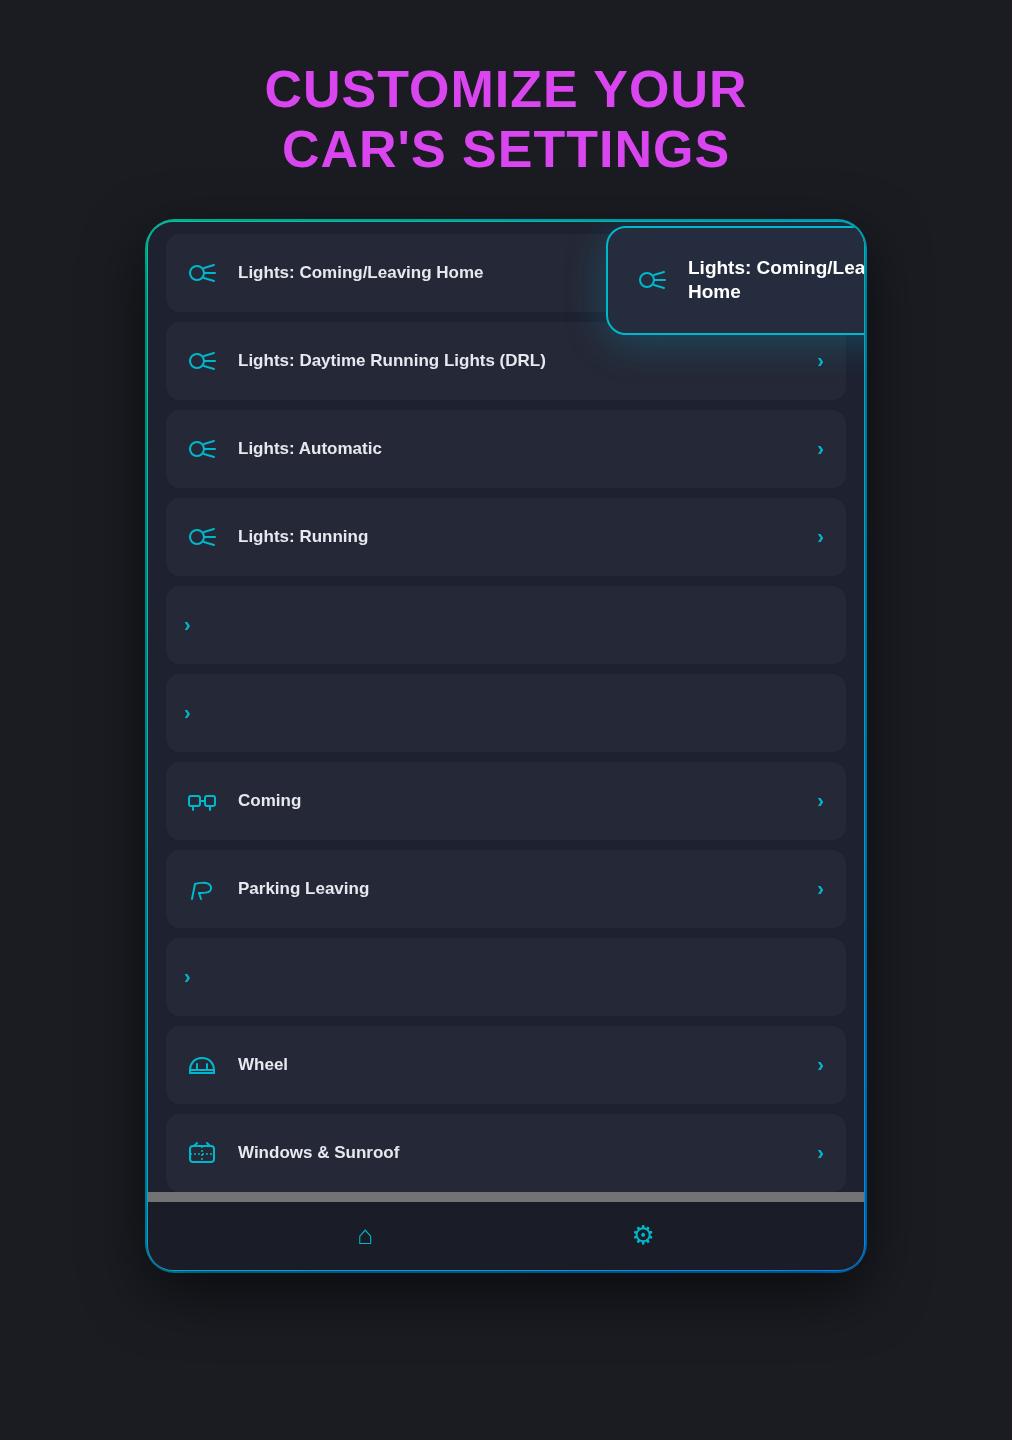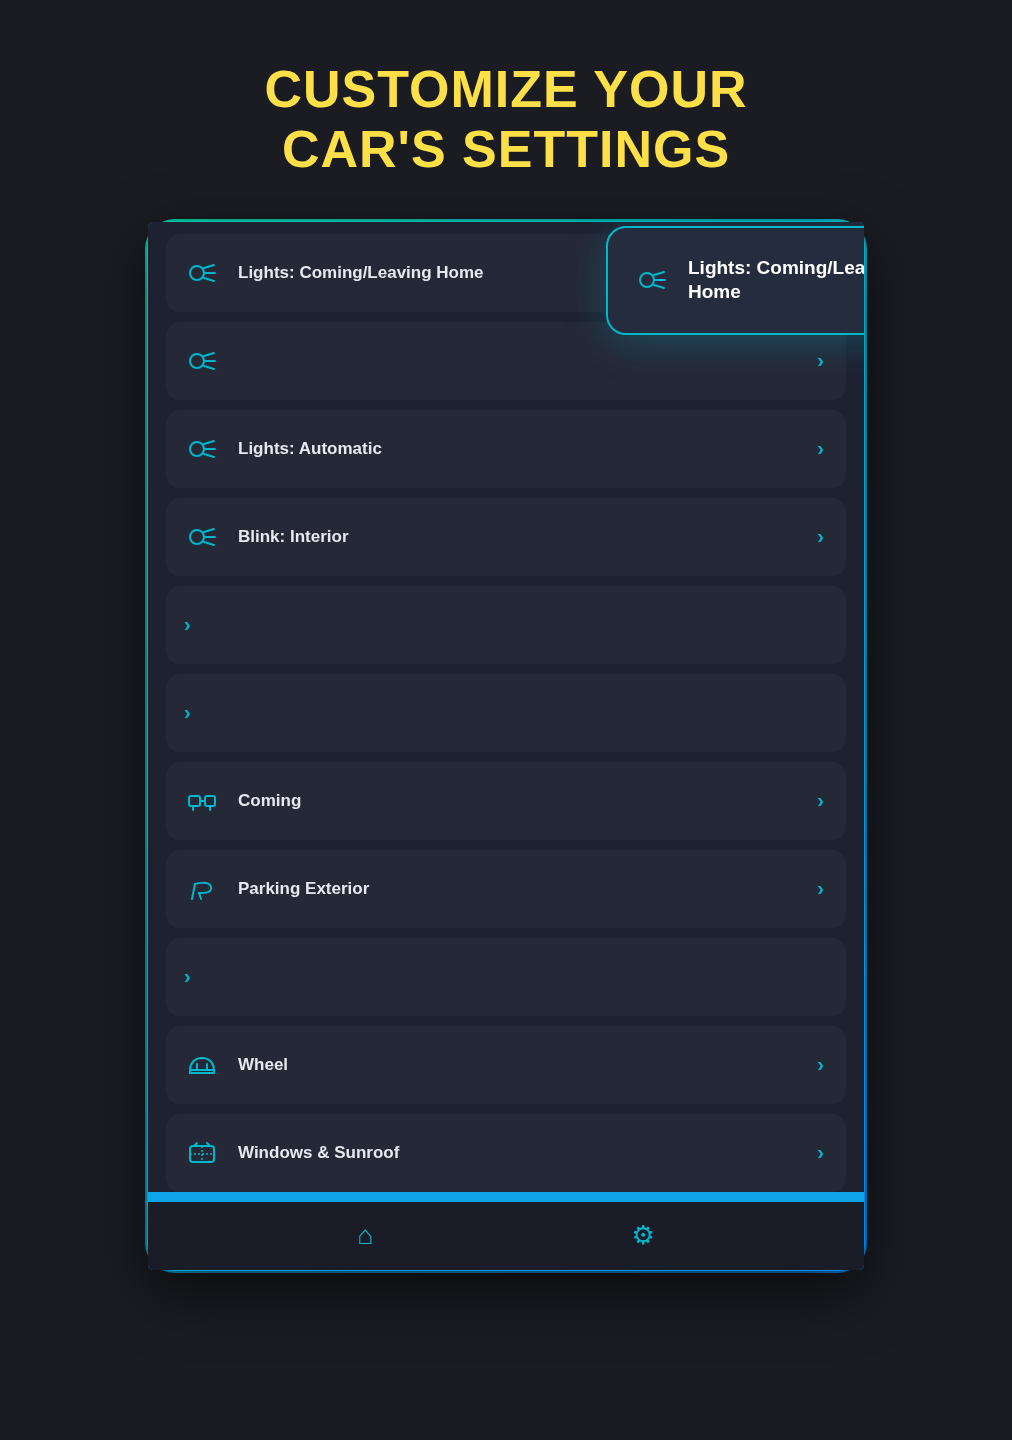--- a/index.html
+++ b/index.html
@@ -9,21 +9,21 @@
       height: 1440px;
       background: #1a1c22;
       font-family: 'Arial', sans-serif;
       overflow: hidden;
       position: relative;
     }
 
     .page-title {
       text-align: center;
       padding: 60px 20px 40px;
-      color: #fde047;
+      color: #d946ef;
       font-size: 52px;
       font-weight: 900;
       line-height: 1.15;
       letter-spacing: 1px;
       text-transform: uppercase;
     }
 
     .tablet-container {
       position: relative;
       margin: 0 auto;
@@ -39,23 +39,23 @@
 
     .tablet-border {
       position: absolute;
       inset: -3px;
       border-radius: 30px;
       background: linear-gradient(135deg, #00c8a0, #00aacc, #0088ee);
       z-index: -1;
     }
 
     .tablet-inner {
-      border-radius: 5px;
+      border-radius: 25px;
       overflow: hidden;
-      background: #0ea5e9;
+      background: #737373;
     }
 
     .list-area {
       padding: 12px 18px 0;
       background: #1e2130;
     }
 
     .list-item {
       display: flex;
       align-items: center;
@@ -200,20 +200,21 @@
       <div class="list-item">
         <div class="list-item-left">
           <div class="item-icon">
             <svg viewBox="0 0 30 30" fill="none" xmlns="http://www.w3.org/2000/svg">
               <circle cx="10" cy="15" r="7" stroke="#00b8cc" stroke-width="2" fill="none"></circle>
               <line x1="17" y1="10" x2="27" y2="7" stroke="#00b8cc" stroke-width="2" stroke-linecap="round"></line>
               <line x1="17" y1="15" x2="28" y2="15" stroke="#00b8cc" stroke-width="2" stroke-linecap="round"></line>
               <line x1="17" y1="20" x2="27" y2="23" stroke="#00b8cc" stroke-width="2" stroke-linecap="round"></line>
             </svg>
           </div>
+          <span class="item-label">Lights: Daytime Running Lights (DRL)</span>
         </div>
         <span class="chevron-icon">›</span>
       </div>
 
       <div class="list-item">
         <div class="list-item-left">
           <div class="item-icon">
             <svg viewBox="0 0 30 30" fill="none" xmlns="http://www.w3.org/2000/svg">
               <circle cx="10" cy="15" r="7" stroke="#00b8cc" stroke-width="2" fill="none"></circle>
               <line x1="17" y1="10" x2="27" y2="7" stroke="#00b8cc" stroke-width="2" stroke-linecap="round"></line>
@@ -229,21 +230,21 @@
       <div class="list-item">
         <div class="list-item-left">
           <div class="item-icon">
             <svg viewBox="0 0 30 30" fill="none" xmlns="http://www.w3.org/2000/svg">
               <circle cx="10" cy="15" r="7" stroke="#00b8cc" stroke-width="2" fill="none"></circle>
               <line x1="17" y1="10" x2="27" y2="7" stroke="#00b8cc" stroke-width="2" stroke-linecap="round"></line>
               <line x1="17" y1="15" x2="28" y2="15" stroke="#00b8cc" stroke-width="2" stroke-linecap="round"></line>
               <line x1="17" y1="20" x2="27" y2="23" stroke="#00b8cc" stroke-width="2" stroke-linecap="round"></line>
             </svg>
           </div>
-          <span class="item-label">Blink: Interior</span>
+          <span class="item-label">Lights: Running</span>
         </div>
         <span class="chevron-icon">›</span>
       </div>
 
       <div class="list-item">
         <span class="chevron-icon">›</span>
       </div>
 
       <div class="list-item">
         <span class="chevron-icon">›</span>
@@ -267,21 +268,21 @@
 
       <div class="list-item">
         <div class="list-item-left">
           <div class="item-icon">
             <svg viewBox="0 0 30 30" fill="none" xmlns="http://www.w3.org/2000/svg">
               <path d="M5 25L8 10" stroke="#00b8cc" stroke-width="2" stroke-linecap="round"></path>
               <path d="M8 10c0 0 14-4 16 3s-12 6-12 6" stroke="#00b8cc" stroke-width="2" stroke-linecap="round"></path>
               <path d="M12 19l2 6" stroke="#00b8cc" stroke-width="2" stroke-linecap="round"></path>
             </svg>
           </div>
-          <span class="item-label">Parking Exterior</span>
+          <span class="item-label">Parking Leaving</span>
         </div>
         <span class="chevron-icon">›</span>
       </div>
 
       <div class="list-item">
         <span class="chevron-icon">›</span>
       </div>
 
       <div class="list-item">
         <div class="list-item-left">

